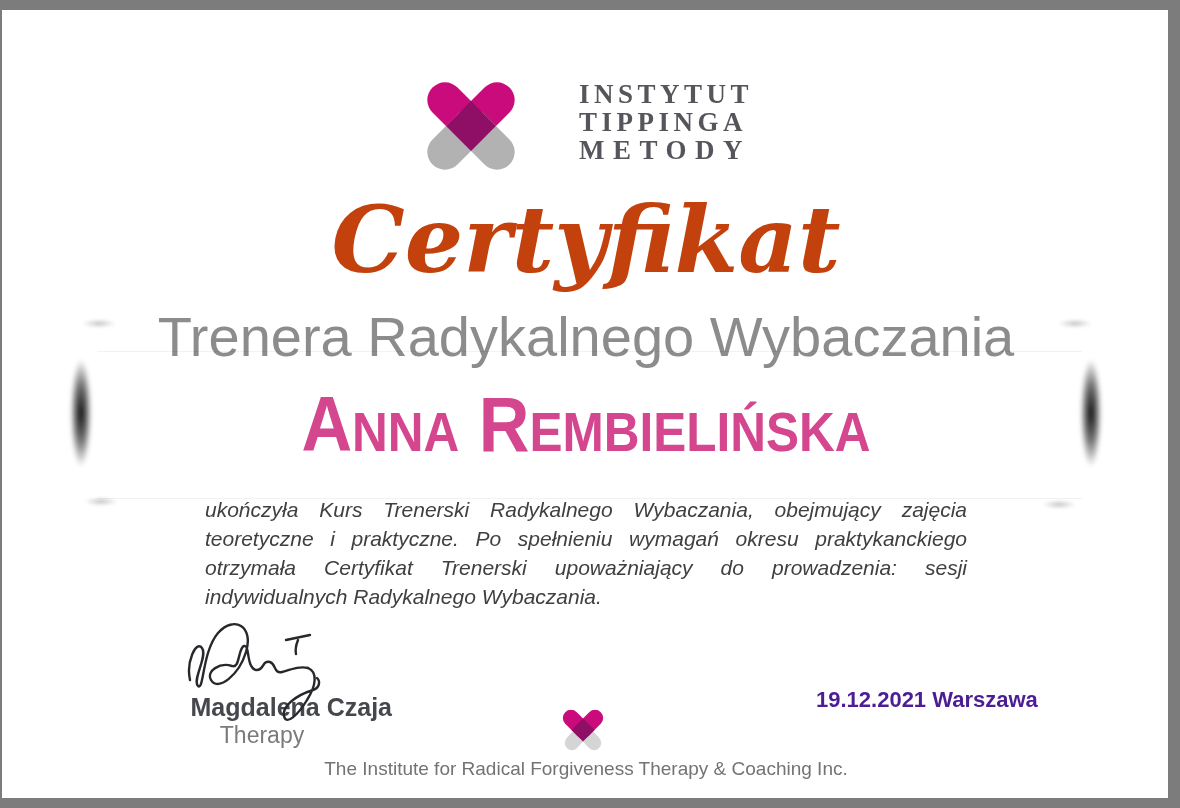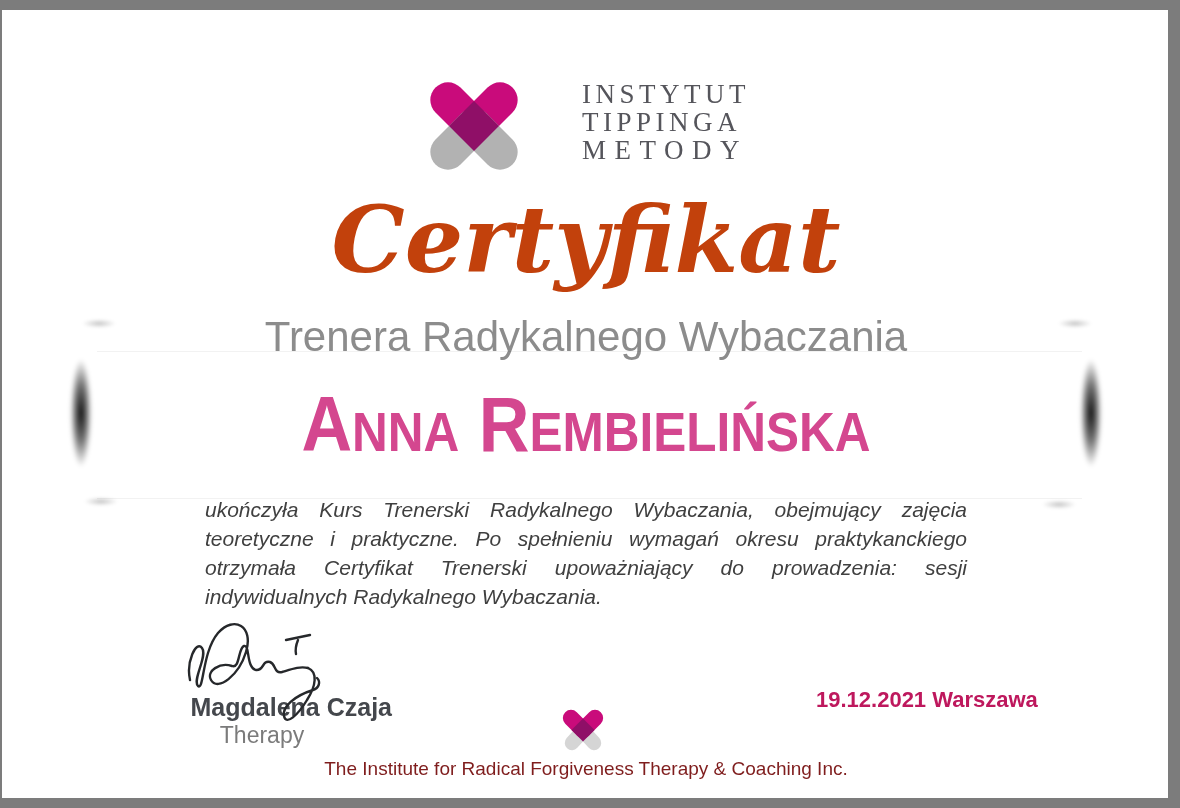--- a/index.html
+++ b/index.html
@@ -5,30 +5,30 @@
   html,body{margin:0;padding:0;background:#7c7c7c;}
   .frame{position:relative;width:1180px;height:808px;background:#7c7c7c;overflow:hidden;
          font-family:"Liberation Sans",sans-serif;}
   .page{position:absolute;left:2px;top:10px;right:12px;bottom:10px;background:#ffffff;}
 
   
   .logo-row{position:absolute;left:0;top:64px;width:1168px;display:flex;justify-content:center;
             align-items:flex-start;gap:24px;}
   .heart-svg{display:block;}
   .logo-text{margin-top:6px;color:#55555b;font-family:"Liberation Serif",serif;
-             font-size:27px;line-height:28px;font-weight:400;margin-left:32px;}
+             font-size:27px;line-height:28px;font-weight:700;margin-left:32px;}
   .logo-line{letter-spacing:4.5px;white-space:nowrap;}
   .logo-line.mid{letter-spacing:8.5px;}
 
   
   .title{position:absolute;left:0;top:178px;width:1168px;text-align:center;
          font-family:"DejaVu Serif",serif;font-style:italic;font-weight:700;
          font-size:92px;line-height:104px;color:#c2410c;}
   .subtitle{position:absolute;left:0;top:302px;width:1168px;text-align:center;
-            font-size:42px;line-height:50px;color:#8c8c8c;font-weight:400;}
+            font-size:56px;line-height:50px;color:#8c8c8c;font-weight:400;}
 
   
   .banner{position:absolute;left:95px;top:341px;width:985px;height:146px;
           border-top:1px solid rgba(0,0,0,0.05);border-bottom:1px solid rgba(0,0,0,0.05);}
   .crescent{position:absolute;width:30px;height:150px;top:328px;
             background:radial-gradient(50% 50% at 50% 50%, rgba(0,0,0,0.95) 0%, rgba(0,0,0,0.55) 38%, rgba(0,0,0,0) 72%);
             filter:blur(2px);}
   .crescent.left{left:64px;} .crescent.right{left:1074px;}
   .smudge{position:absolute;width:34px;height:9px;border-radius:50%;
           background:radial-gradient(closest-side, rgba(0,0,0,0.22), rgba(0,0,0,0));
@@ -44,25 +44,25 @@
              font-style:italic;font-size:21px;line-height:29px;color:#404040;
              text-align:justify;}
 
   
   .sig-svg{position:absolute;left:178px;top:608px;z-index:2;}
   .sig-name{position:absolute;left:130px;top:683px;width:260px;text-align:right;
             font-weight:700;font-size:25px;color:#44474c;}
   .sig-role{position:absolute;left:130px;top:712px;width:260px;text-align:center;
             font-size:23px;color:#7b7b7b;}
 
-  .date{position:absolute;left:814px;top:677px;font-weight:700;font-size:22px;color:#be185d;}
+  .date{position:absolute;left:814px;top:677px;font-weight:700;font-size:22px;color:#4c1d95;}
 
   .small-heart{position:absolute;left:557px;top:696px;}
   .footer{position:absolute;left:0;top:748px;width:1168px;text-align:center;
-          font-size:19px;color:#7f1d1d;}
+          font-size:19px;color:#737373;}
 </style>
 </head>
 <body>
 
 <div class="frame">
   <div class="page">
 
     <div class="logo-row">
       <svg class="heart-svg" width="104" height="104" viewBox="0 0 100 100">
         <line x1="25" y1="25" x2="50" y2="50" stroke-width="34" stroke-linecap="round" stroke="#c90b7b"></line>

